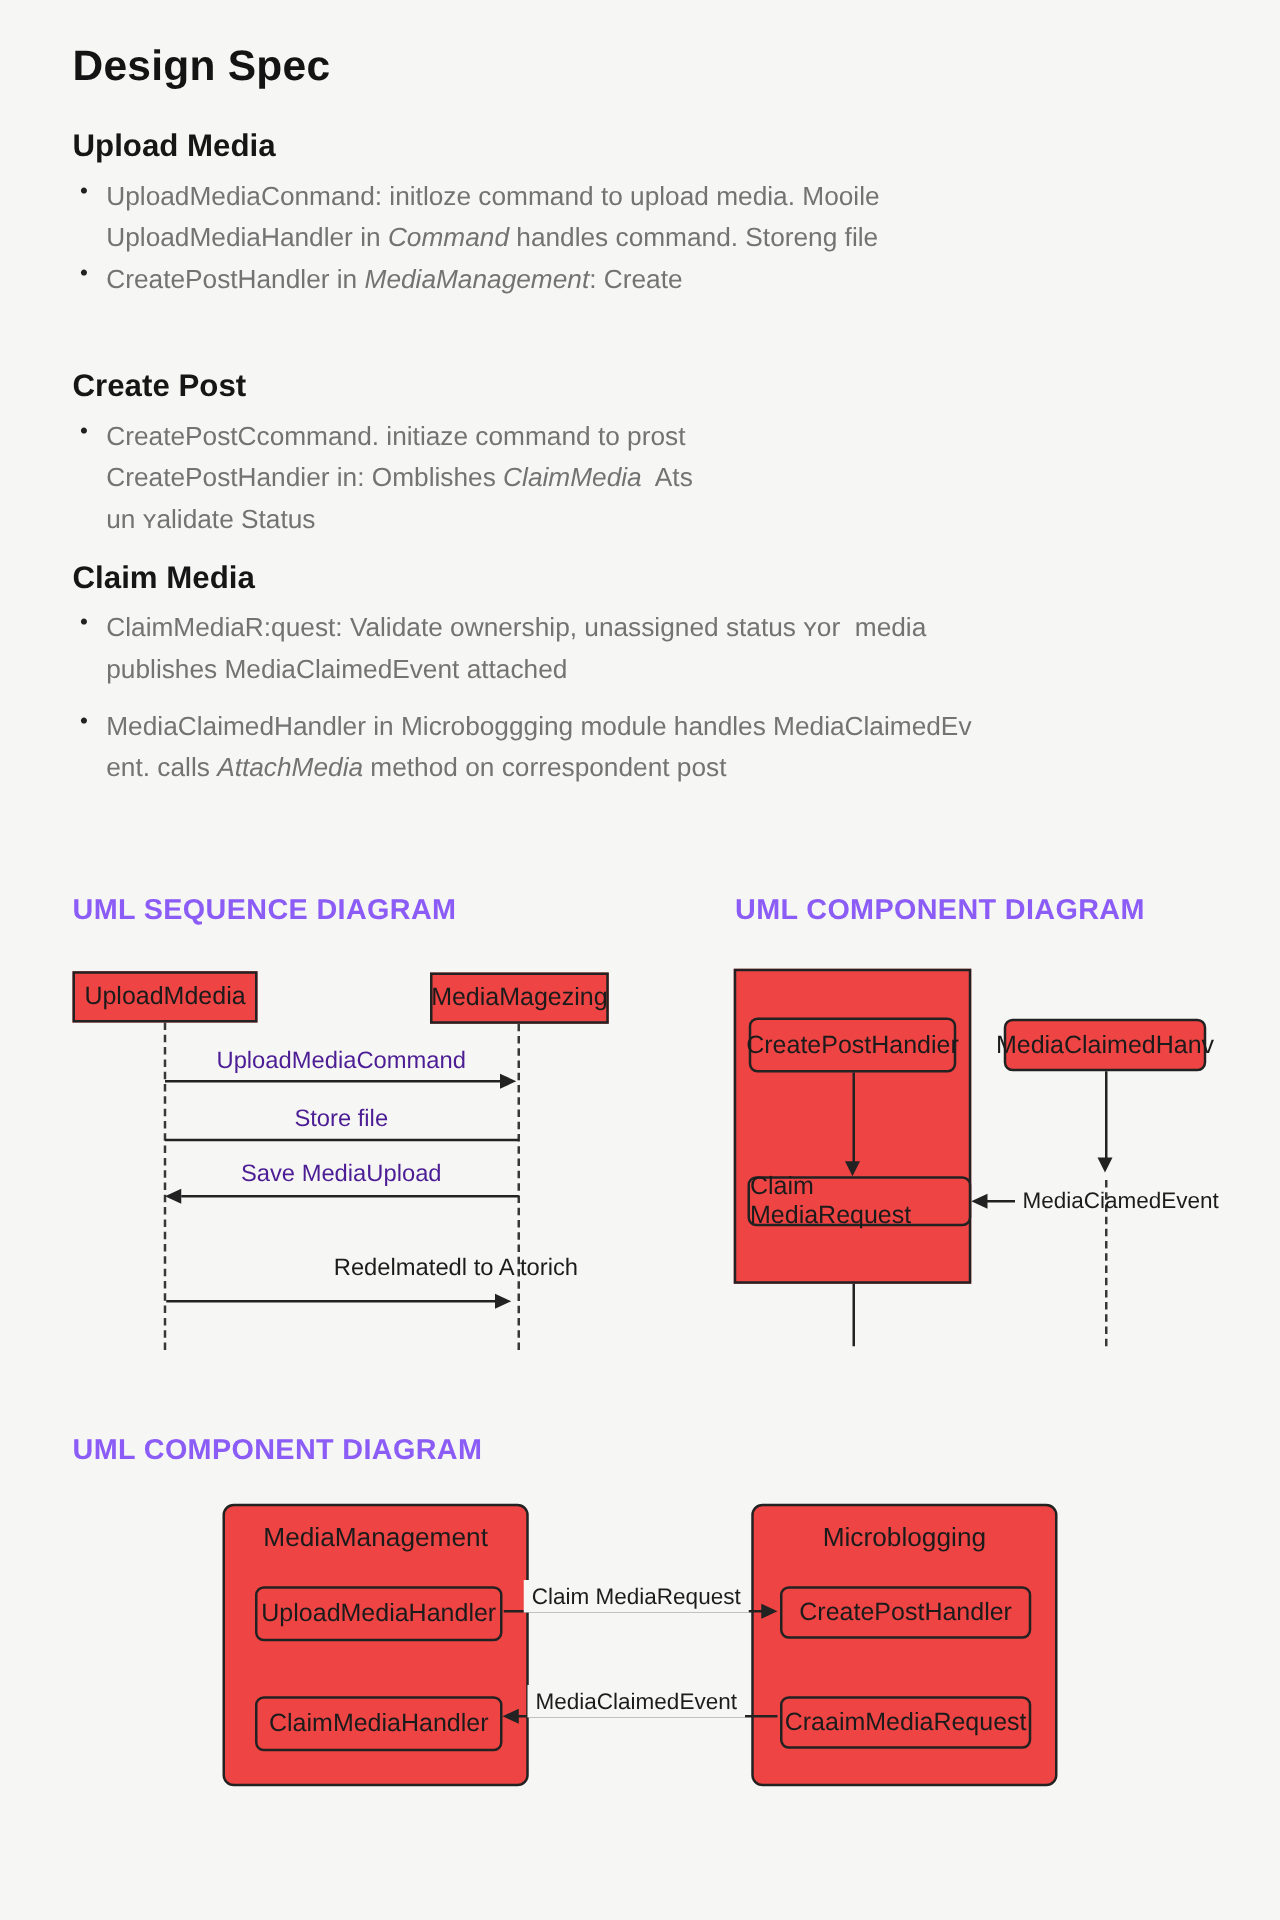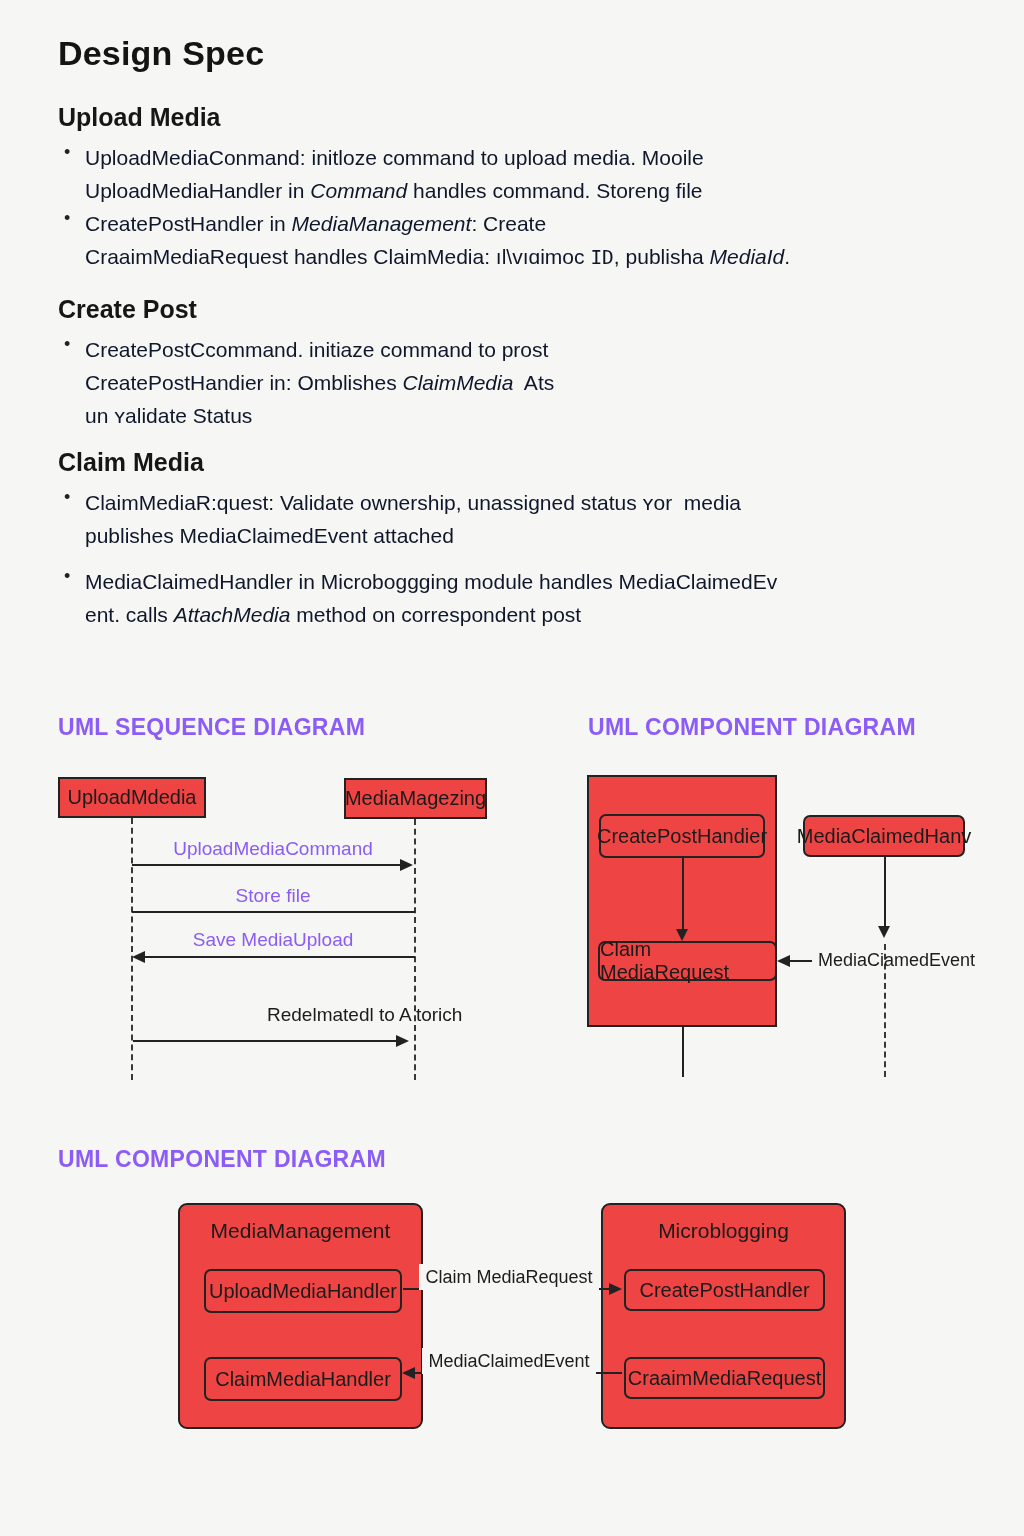--- a/index.html
+++ b/index.html
@@ -13,39 +13,39 @@
 
   
   .page-title {
     position:absolute; left:58px; top:34px; margin:0;
     font-size:34px; font-weight:700; letter-spacing:0.2px; color:#141414;
   }
   .txt { position:absolute; left:58px; width:915px; }
   .txt h2 { margin:0 0 9px 0; font-size:25px; font-weight:700; color:#161616; }
   .bullet { position:relative; padding-left:27px; }
   .dot { position:absolute; left:6px; top:1px; font-size:18px; color:#222; }
-  .bl { font-size:21px; line-height:33px; color:#0f172a; white-space:pre-wrap; }
+  .bl { font-size:21px; line-height:33px; color:#737373; white-space:pre-wrap; }
   .it { font-style:italic; }
   .mono { font-family:"DejaVu Sans Mono", monospace; font-size:19.5px; }
 
   
   .dh { position:absolute; margin:0; font-size:23px; font-weight:700; letter-spacing:0.3px; color:#8b5cf6; }
   .pbox {
     position:absolute; border:2px solid #222; background:#ef4444;
     display:flex; align-items:center; justify-content:center;
     font-size:20px; color:#1b1b1b; box-sizing:border-box;
   }
   .rbox { border-radius:7px; }
   .bigbox { border-radius:9px; }
   .ctitle { position:absolute; width:100%; text-align:center; font-size:21px; color:#1b1b1b; }
   .hline { position:absolute; height:0; border-top:2px solid #222; }
   .vline { position:absolute; width:0; border-left:2px solid #222; }
   .vdash { position:absolute; width:0; border-left:2px dashed #383838; }
   .lbl { position:absolute; font-size:19px; color:#1c1c1c; white-space:nowrap; }
-  .msglbl { position:absolute; left:131px; width:284px; text-align:center; font-size:19px; color:#8b5cf6; }
+  .msglbl { position:absolute; left:131px; width:284px; text-align:center; font-size:19px; color:#4c1d95; }
   .connlbl { position:absolute; text-align:center; }
   .connlbl span { background:#f6f6f4; padding:0 6px; font-size:18px; line-height:26px; display:inline-block; color:#1c1c1c; }
   .arr-r { position:absolute; width:0; height:0; border-top:6px solid transparent; border-bottom:6px solid transparent; border-left:13px solid #222; }
   .arr-l { position:absolute; width:0; height:0; border-top:6px solid transparent; border-bottom:6px solid transparent; border-right:13px solid #222; }
   .arr-d { position:absolute; width:0; height:0; border-left:6px solid transparent; border-right:6px solid transparent; border-top:12px solid #222; }
 </style>
 </head>
 <body>
 
 <div class="canvas">
@@ -55,21 +55,20 @@
   <section class="txt" style="top:103px">
     <h2>Upload Media</h2>
     <div class="bullet">
       <span class="dot">•</span>
       <div class="bl"><span>UploadMediaConmand: initloze command to upload media. Mooile</span></div>
       <div class="bl"><span>UploadMediaHandler in </span><span class="it">Command</span><span> handles command. Storeng file</span></div>
     </div>
     <div class="bullet">
       <span class="dot">•</span>
       <div class="bl"><span>CreatePostHandler in </span><span class="it">MediaManagement</span><span>: Create</span></div>
-      <div class="bl"><span>CraaimMediaRequest handles ClaimMedia: ıl\vıɑimoc </span><span class="mono">ID</span><span>, publisha </span><span class="it">MediaId</span><span>.</span></div>
     </div>
   </section>
 
   <section class="txt" style="top:295px">
     <h2>Create Post</h2>
     <div class="bullet">
       <span class="dot">•</span>
       <div class="bl"><span>CreatePostCcommand. initiaze command to prost</span></div>
       <div class="bl"><span>CreatePostHandier in: Omblishes </span><span class="it">ClaimMedia</span><span>  Ats</span></div>
       <div class="bl"><span>un ʏalidate Status</span></div>

